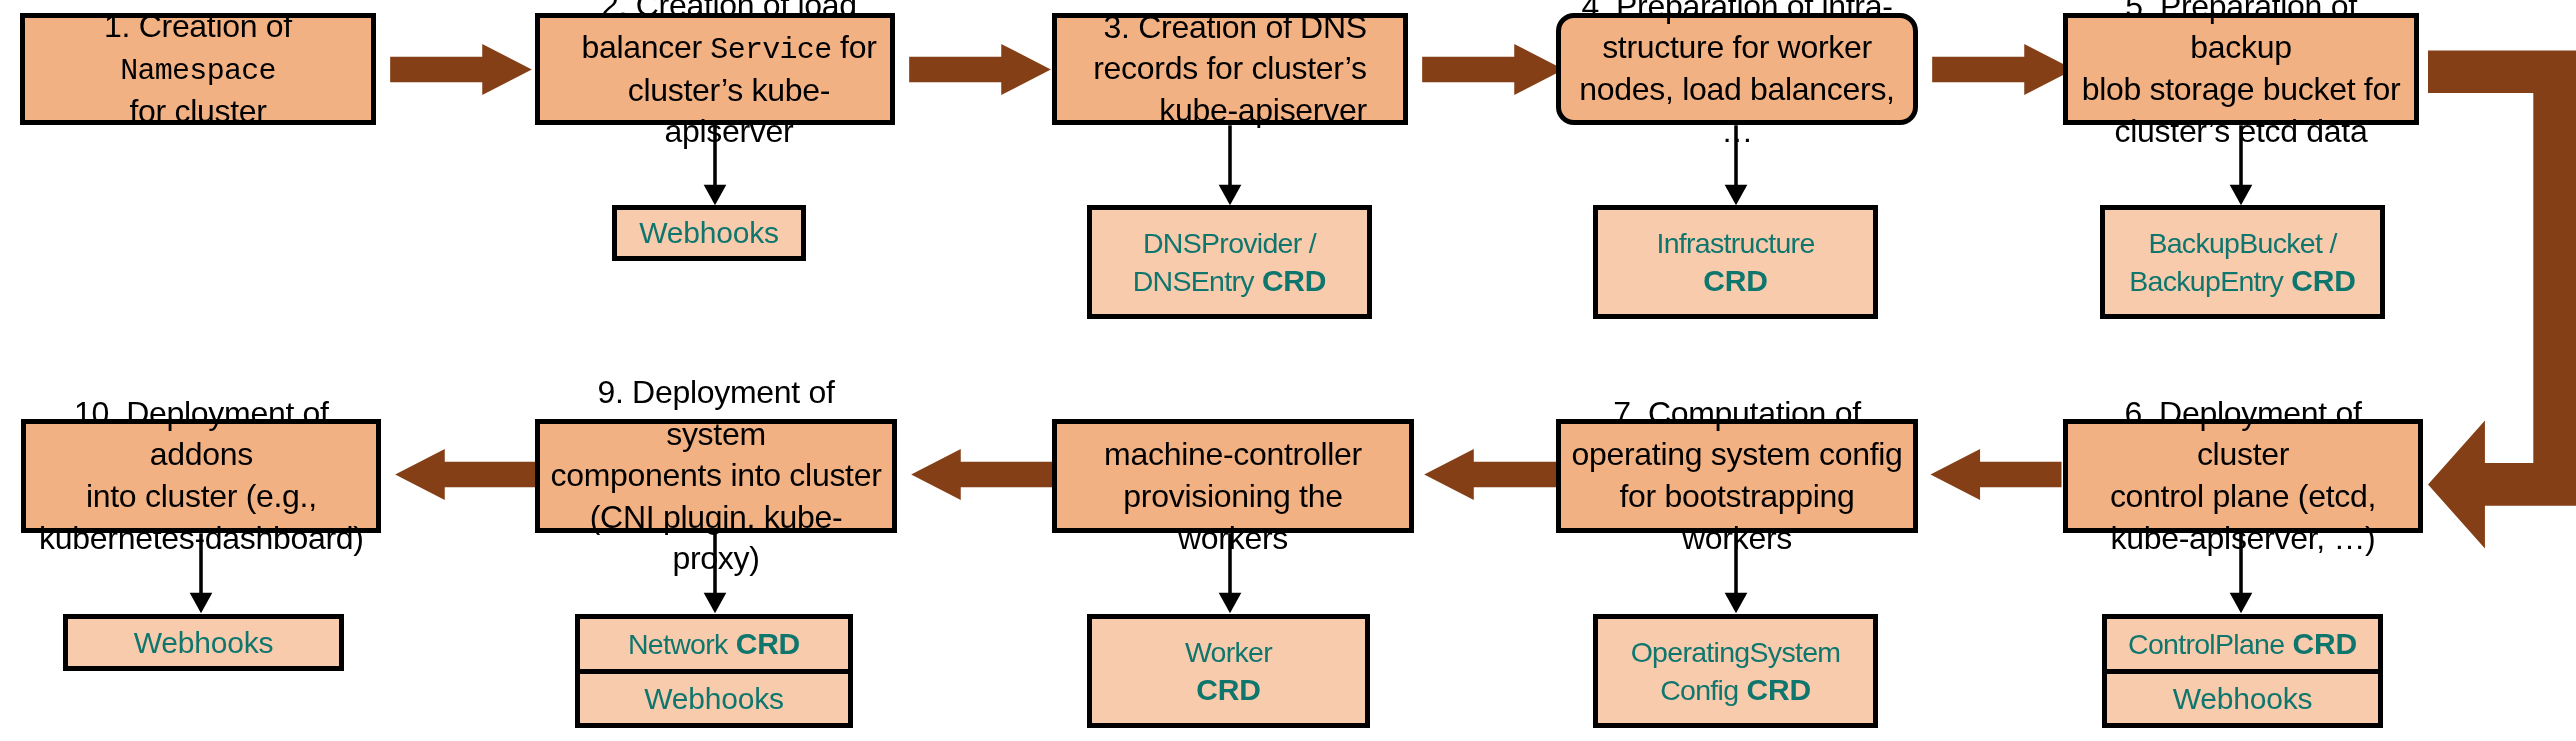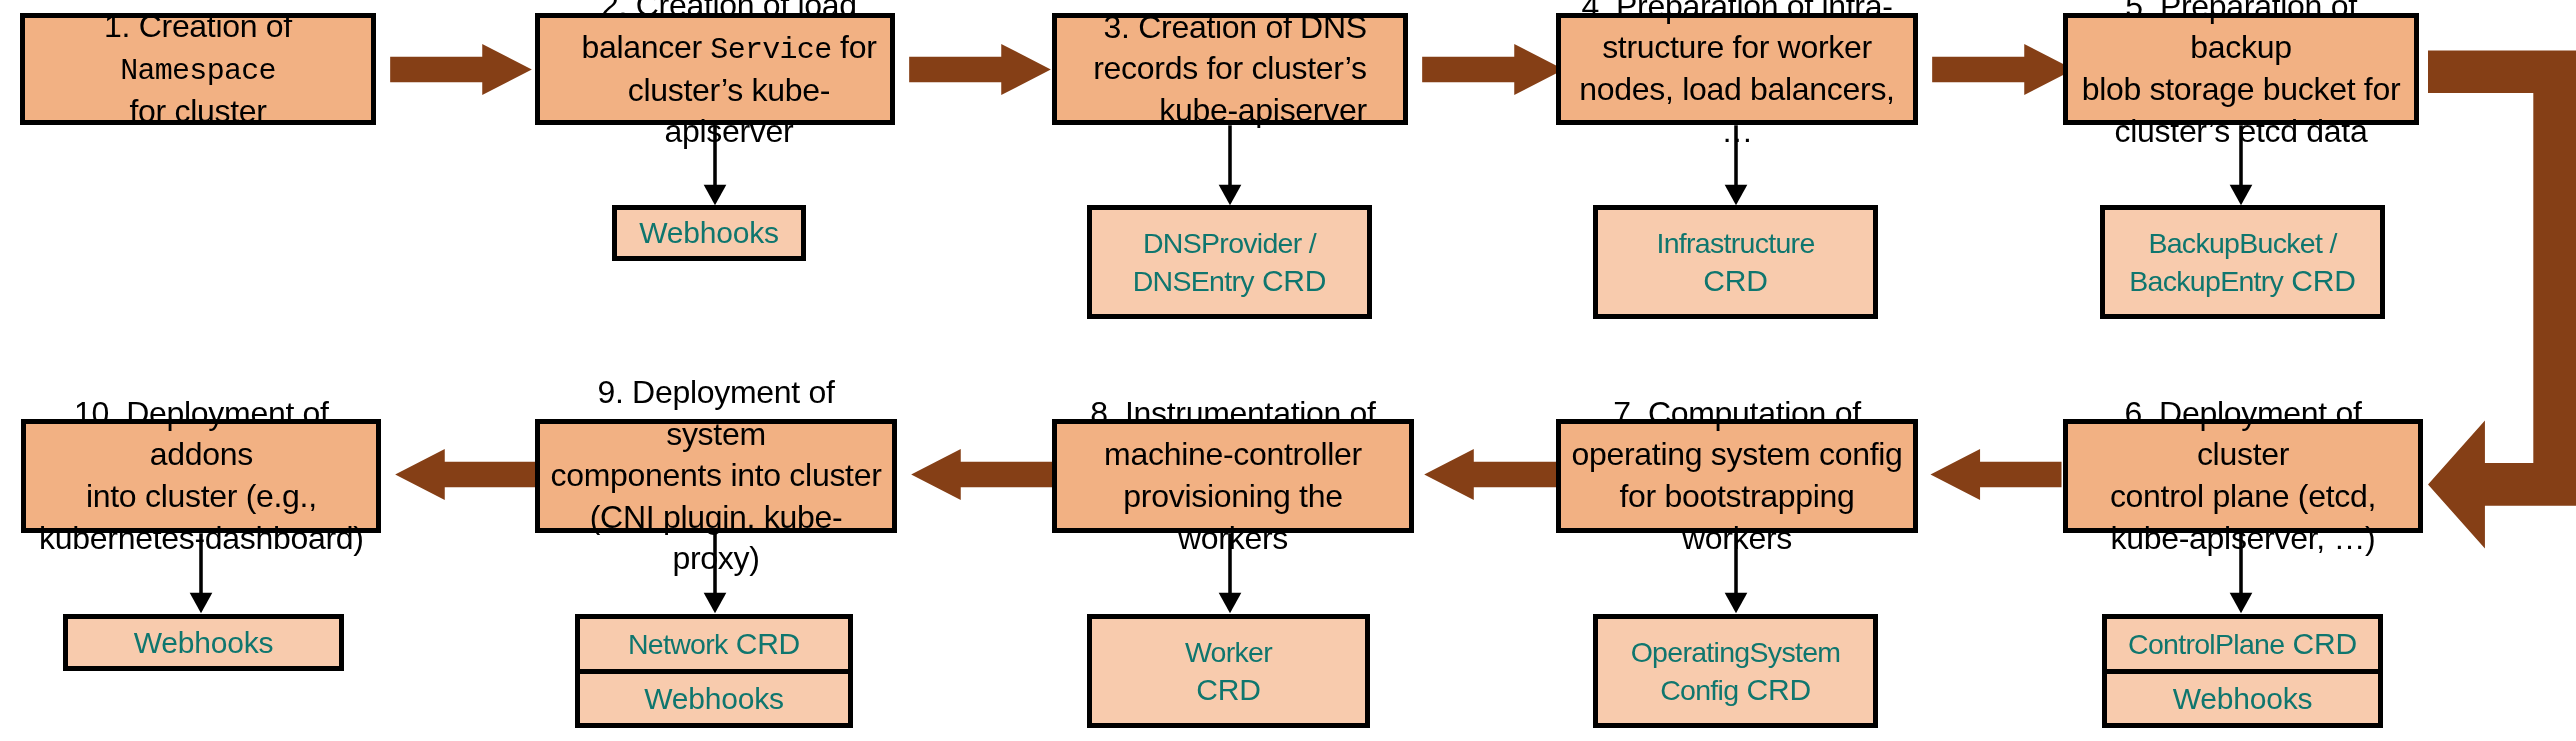--- a/index.html
+++ b/index.html
@@ -64,21 +64,21 @@
     font-size: 30px;
     line-height: 1.25;
     color: #0f766e;
     letter-spacing: -0.2px;
   }
   .crd-text .mono {
     font-family: Liberation Sans, sans-serif;
     font-size: 28.5px;
     letter-spacing: -0.7px;
   }
-  .crd-text .bold { font-weight: 400; text-align: center; }
+  .crd-text .bold { font-weight: 700; text-align: center; }
 
   
   .connector { position: absolute; }
 
   
   .block-arrow { position: absolute; }
   .loop-arrow  { position: absolute; }
 </style>
 </head>
 <body>
@@ -136,21 +136,21 @@
         <span class="mono">DNSProvider /</span><br>
         <span class="mono">DNSEntry</span> <span class="bold">CRD</span>
       </span>
     </div>
   </div>
 
   <svg class="block-arrow" style="left:1422px; top:44px;" width="142" height="51" viewBox="0 0 200 72">
     <path d="M0,18 L130,18 L130,0 L200,36 L130,72 L130,54 L0,54 Z" fill="#853F16"></path>
   </svg>
 
-  <div class="step-box" style="left:1556px; top:13px; width:362px; height:112px;">
+  <div class="step-box" style="left:1556px; top:13px; width:362px; height:112px;border-radius:18px;">
     <div class="step-text">
       <span>4. Preparation of infra-</span><br>
       <span>structure for worker</span><br>
       <span>nodes, load balancers, …</span>
     </div>
   </div>
   <svg class="connector" style="left:1719px; top:125px;" width="34" height="82" viewBox="0 0 48 115">
     <line x1="24" y1="0" x2="24" y2="92" stroke="#000" stroke-width="5"></line>
     <path d="M24,113 L8,84 L40,84 Z" fill="#000"></path>
   </svg>
@@ -233,21 +233,21 @@
       <span class="crd-text">Webhooks</span>
     </div>
   </div>
 
   <svg class="block-arrow" style="left:911px; top:449px;" width="142" height="51" viewBox="0 0 200 72">
     <path d="M200,18 L70,18 L70,0 L0,36 L70,72 L70,54 L200,54 Z" fill="#853F16"></path>
   </svg>
 
   <div class="step-box" style="left:1052px; top:419px; width:362px; height:114px;">
     <div class="step-text">
-      <span>8. Instrumentation of</span><br>
+      <br>
       <span>machine-controller</span><br>
       <span>provisioning the workers</span>
     </div>
   </div>
   <svg class="connector" style="left:1213px; top:533px;" width="34" height="82" viewBox="0 0 48 115">
     <line x1="24" y1="0" x2="24" y2="92" stroke="#000" stroke-width="5"></line>
     <path d="M24,113 L8,84 L40,84 Z" fill="#000"></path>
   </svg>
   <div class="crd-box" style="left:1087px; top:614px; width:283px; height:114px;">
     <div class="crd-cell">

